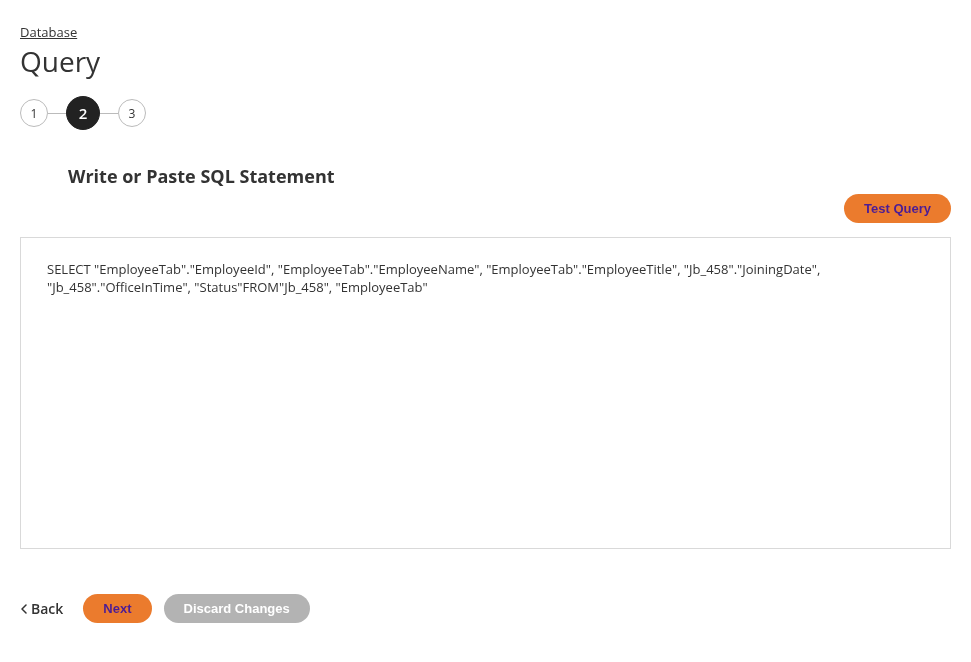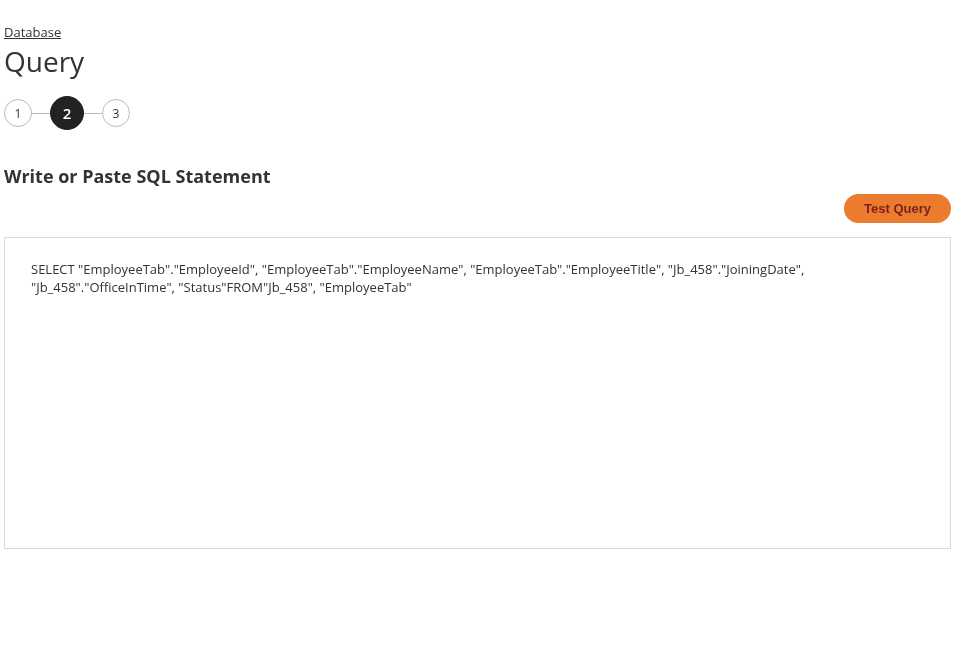--- a/index.html
+++ b/index.html
@@ -6,21 +6,21 @@
   html, body {
     margin: 0;
     padding: 0;
     font-family: "Segoe UI", "Open Sans", -apple-system, BlinkMacSystemFont, sans-serif;
     background: #ffffff;
     color: #333;
     width: 971px;
     height: 662px;
   }
   .page {
-    padding: 20px 20px 0 4px;
+    padding: 20px 20px 0 20px;
   }
   .breadcrumb {
     font-size: 13px;
     color: #333;
     text-decoration: underline;
     cursor: pointer;
     display: inline-block;
   }
   .page-title {
     font-size: 28px;
@@ -58,37 +58,38 @@
   .step-connector {
     width: 18px;
     height: 1px;
     background: #bbb;
   }
   .section-heading {
     font-size: 18px;
     font-weight: 700;
     color: #333;
     margin-bottom: 6px;
+    margin-left: 48px;
   }
   .test-row {
     display: flex;
     justify-content: flex-end;
     margin-bottom: 14px;
   }
   .btn {
     border: none;
     border-radius: 16px;
     padding: 7px 20px;
     font-size: 13px;
     font-weight: 600;
     cursor: pointer;
   }
   .btn-orange {
     background: #eb7b2d;
-    color: #7f1d1d;
+    color: #4c1d95;
   }
   .btn-gray {
     background: #b3b3b3;
     color: #fff;
   }
   .sql-box {
     border: 1px solid #d9d9d9;
     width: 100%;
     height: 312px;
     padding: 22px 26px;
@@ -136,13 +137,23 @@
   </div>
 
   <div class="section-heading">Write or Paste SQL Statement</div>
 
   <div class="test-row">
     <button class="btn btn-orange">Test Query</button>
   </div>
 
   <textarea class="sql-box" style="">SELECT "EmployeeTab"."EmployeeId", "EmployeeTab"."EmployeeName", "EmployeeTab"."EmployeeTitle", "Jb_458"."JoiningDate", "Jb_458"."OfficeInTime", "Status"FROM"Jb_458", "EmployeeTab"</textarea>
 
+  <div class="footer-row">
+    <div class="back-link">
+      <svg width="7" height="10" viewBox="0 0 7 10">
+        <path d="M6 1 L2 5 L6 9" stroke="#333" stroke-width="1.5" fill="none" stroke-linecap="round" stroke-linejoin="round"></path>
+      </svg>
+      <span>Back</span>
+    </div>
+    <button class="btn btn-orange">Next</button>
+    <button class="btn btn-gray">Discard Changes</button>
+  </div>
 </div>
 
 </body></html>

